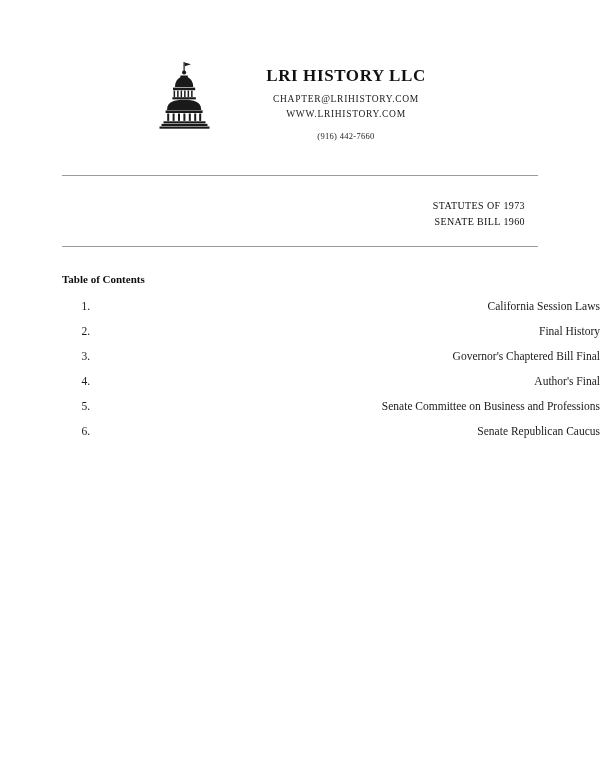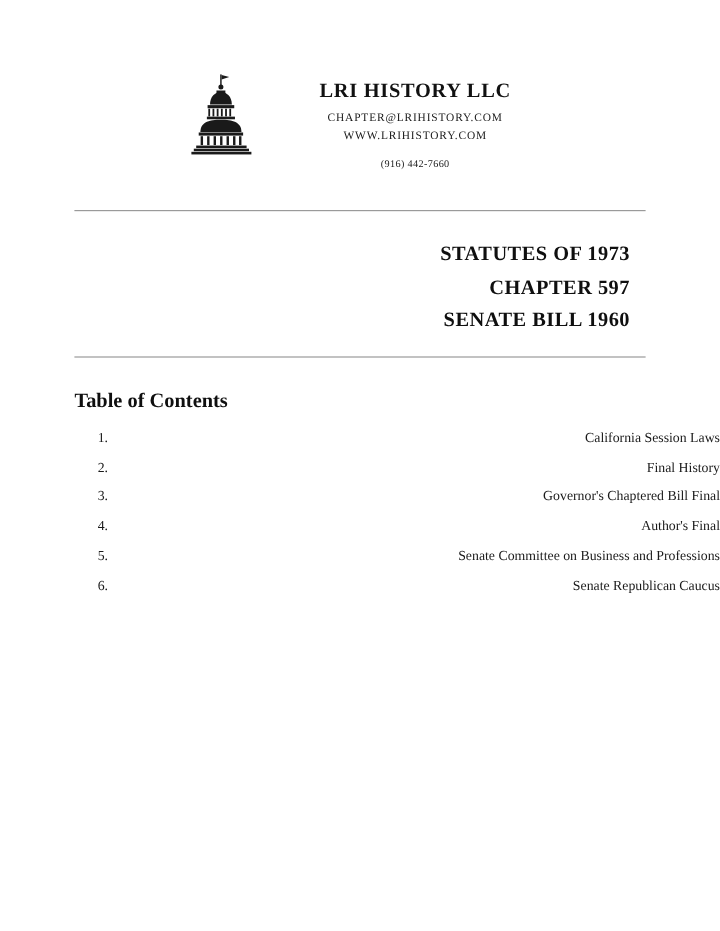--- a/index.html
+++ b/index.html
@@ -77,35 +77,35 @@
   .rule-top { margin-top: 34px; }
   .rule-bottom { margin-top: 16px; }
 
   
   .title-block {
     text-align: right;
     padding: 22px 75px 0 0;
   }
   .title-line {
     font-family: "Liberation Serif", serif;
-    font-weight: bold;
-    font-size: 17px;
+    font-weight: normal;
+    font-size: 10px;
     letter-spacing: 0.4px;
     line-height: 1.62;
     color: #0f0f0f;
   }
 
   
   .toc {
     padding: 26px 0 0 62px;
   }
   .toc-heading {
     font-family: "Liberation Serif", serif;
     font-weight: bold;
-    font-size: 17px;
+    font-size: 11px;
     color: #0f0f0f;
     margin-bottom: 14px;
   }
   ol.toc-list {
     list-style: none;
     margin: 0;
     padding: 0 0 0 6px;
   }
   ol.toc-list li {
     display: flex;
@@ -179,21 +179,20 @@
       <div class="contact-line">WWW.LRIHISTORY.COM</div>
       <div class="phone-line">(916) 442-7660</div>
     </div>
 
   </div>
 
   <hr class="rule rule-top">
 
   <div class="title-block">
     <div class="title-line">STATUTES OF 1973</div>
-    <div class="title-line">CHAPTER  597</div>
     <div class="title-line">SENATE BILL 1960</div>
   </div>
 
   <hr class="rule rule-bottom">
 
   <div class="toc">
     <div class="toc-heading">Table of Contents</div>
     <ol class="toc-list">
       <li>
         <span class="toc-num">1.</span>

